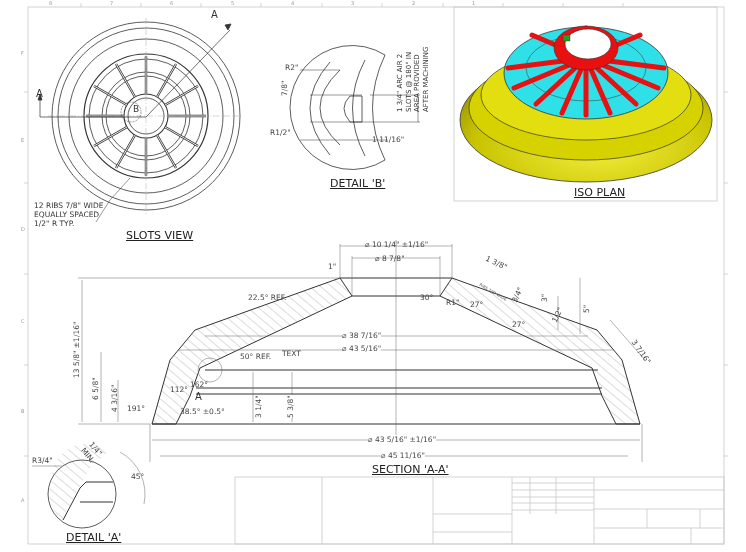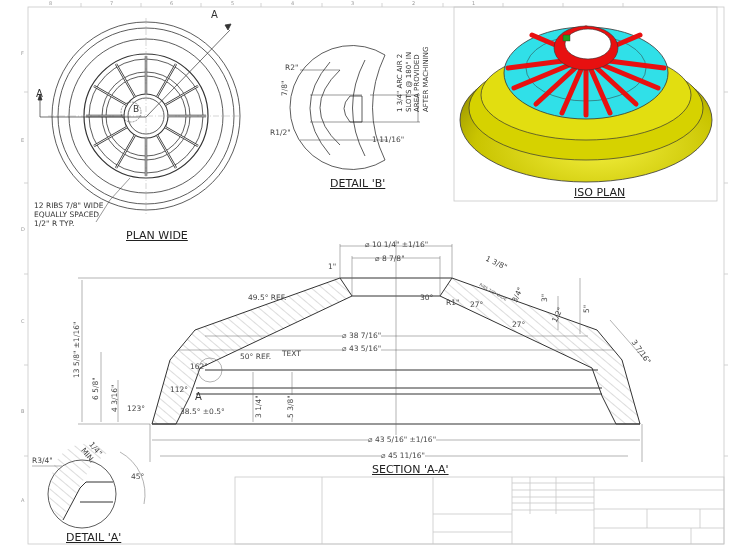--- a/index.html
+++ b/index.html
@@ -229,60 +229,60 @@
 <span class="lbl zone" style="left:21px;top:408px">B</span>
 <span class="lbl zone" style="left:21px;top:497px">A</span>
 
 
 <span class="lbl" style="left:36px;top:88px;font-size:10px">A</span>
 <span class="lbl" style="left:211px;top:9px;font-size:10px">A</span>
 <span class="lbl" style="left:133px;top:104px;font-size:9px">B</span>
 <span class="lbl note" style="left:34px;top:201px">12 RIBS 7/8" WIDE
 EQUALLY SPACED
 1/2" R TYP.</span>
-<span class="lbl title" style="left:126px;top:229px">PLAN WIDE</span>
+<span class="lbl title" style="left:126px;top:229px">SLOTS VIEW</span>
 
 
 <span class="lbl dim" style="left:285px;top:63px">R2"</span>
 <span class="lbl dim rot" style="left:280px;top:96px;transform:rotate(-90deg)">7/8"</span>
 <span class="lbl dim" style="left:270px;top:128px">R1/2"</span>
 <span class="lbl dim" style="left:372px;top:135px">1 11/16"</span>
 <span class="lbl note rot" style="left:396px;top:112px;transform:rotate(-90deg);font-size:7px;line-height:8.5px">1 3/4" ARC AIR 2
 SLOTS @ 180° IN
 AREA PROVIDED
 AFTER MACHINING</span>
 <span class="lbl title" style="left:330px;top:177px">DETAIL 'B'</span>
 
 
 <span class="lbl title" style="left:574px;top:186px">ISO PLAN</span>
 
 
 <span class="lbl dim" style="left:365px;top:240px">⌀ 10 1/4" ±1/16"</span>
 <span class="lbl dim" style="left:375px;top:254px">⌀ 8 7/8"</span>
 <span class="lbl dim" style="left:328px;top:262px">1"</span>
 <span class="lbl dim rot" style="left:488px;top:254px;transform:rotate(25deg)">1 3/8"</span>
-<span class="lbl dim" style="left:248px;top:293px">49.5° REF.</span>
+<span class="lbl dim" style="left:248px;top:293px">22.5° REF.</span>
 <span class="lbl dim" style="left:420px;top:293px">30°</span>
 <span class="lbl dim" style="left:446px;top:298px">R1"</span>
 <span class="lbl rot" style="left:481px;top:282px;font-size:4px;transform:rotate(30deg);color:#555">RIBS 7/8" WIDE</span>
 <span class="lbl dim rot" style="left:510px;top:300px;transform:rotate(-65deg)">3/4"</span>
 <span class="lbl dim rot" style="left:540px;top:302px;transform:rotate(-90deg)">3"</span>
 <span class="lbl dim rot" style="left:550px;top:320px;transform:rotate(-65deg)">1/2"</span>
 <span class="lbl dim rot" style="left:582px;top:313px;transform:rotate(-90deg)">5"</span>
 <span class="lbl dim" style="left:470px;top:300px">27°</span>
 <span class="lbl dim" style="left:512px;top:320px">27°</span>
 <span class="lbl dim" style="left:342px;top:331px;background:#fff">⌀ 38 7/16"</span>
 <span class="lbl dim" style="left:342px;top:344px;background:#fff">⌀ 43 5/16"</span>
 <span class="lbl dim rot" style="left:637px;top:338px;transform:rotate(55deg)">3 7/16"</span>
 <span class="lbl dim" style="left:240px;top:352px">50° REF.</span>
 <span class="lbl dim" style="left:282px;top:349px">TEXT</span>
-<span class="lbl dim" style="left:190px;top:362px">162°</span>
+<span class="lbl dim" style="left:190px;top:380px">162°</span>
 <span class="lbl dim" style="left:170px;top:385px">112°</span>
 <span class="lbl" style="left:195px;top:391px;font-size:10px">A</span>
-<span class="lbl dim" style="left:127px;top:404px">123°</span>
+<span class="lbl dim" style="left:127px;top:404px">191°</span>
 <span class="lbl dim" style="left:180px;top:407px">38.5° ±0.5°</span>
 <span class="lbl dim rot" style="left:72px;top:378px;transform:rotate(-90deg)">13 5/8" ±1/16"</span>
 <span class="lbl dim rot" style="left:91px;top:400px;transform:rotate(-90deg)">6 5/8"</span>
 <span class="lbl dim rot" style="left:110px;top:412px;transform:rotate(-90deg)">4 3/16"</span>
 <span class="lbl dim rot" style="left:254px;top:418px;transform:rotate(-90deg);background:#fff">3 1/4"</span>
 <span class="lbl dim rot" style="left:286px;top:418px;transform:rotate(-90deg);background:#fff">5 3/8"</span>
 <span class="lbl dim" style="left:368px;top:435px;background:#fff">⌀ 43 5/16" ±1/16"</span>
 <span class="lbl dim" style="left:381px;top:451px;background:#fff">⌀ 45 11/16"</span>
 <span class="lbl title" style="left:372px;top:463px">SECTION 'A-A'</span>
 

